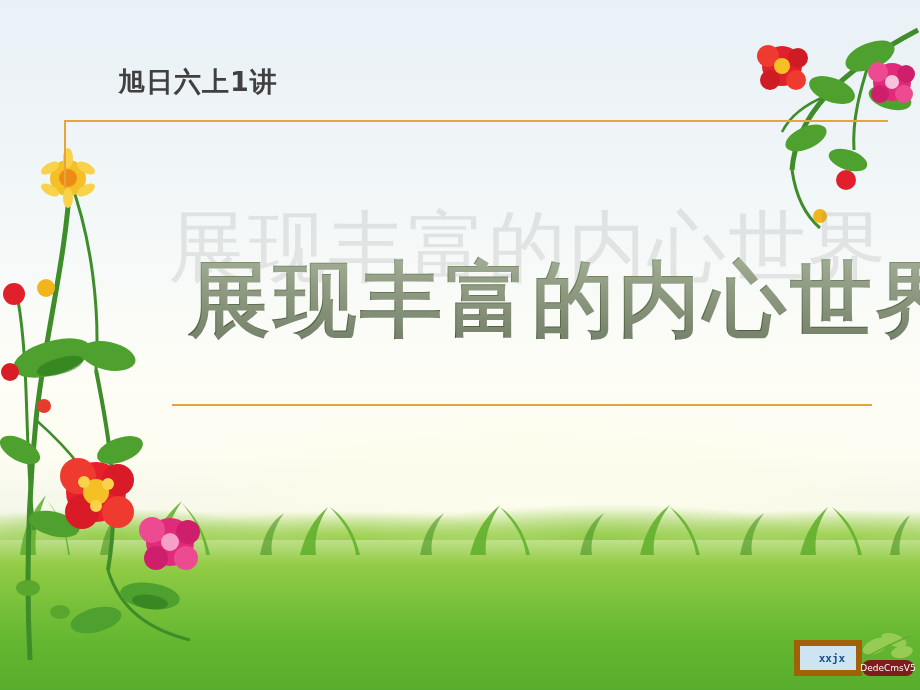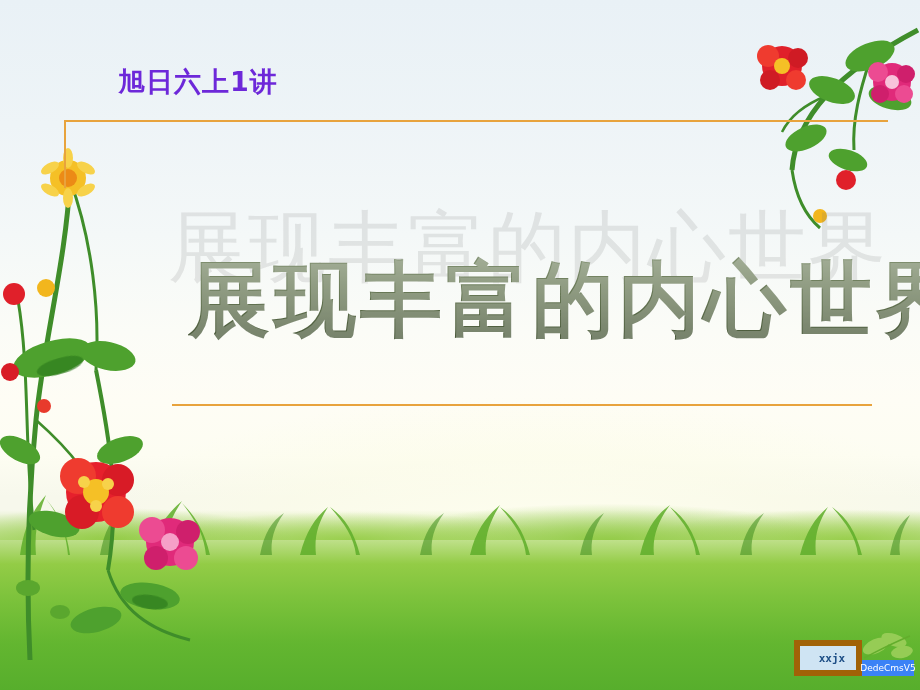--- a/index.html
+++ b/index.html
@@ -110,21 +110,21 @@
   }
 
   
   .lesson-label {
     position: absolute;
     left: 118px;
     top: 64px;
     font-family: "DejaVu Sans", "Liberation Sans", sans-serif;
     font-weight: bold;
     font-size: 27px;
-    color: #6d28d9;
+    color: #404040;
     letter-spacing: 1px;
     white-space: nowrap;
   }
 
   .title-ghost {
     position: absolute;
     left: 168px;
     top: 196px;
     font-family: "DejaVu Sans", "Liberation Sans", sans-serif;
     font-size: 78px;
@@ -179,28 +179,28 @@
     align-items: center;
     justify-content: center;
     letter-spacing: 0px;
     padding-left: 8px;
   }
   .wm-dede {
     position: absolute;
     right: 6px;
     bottom: 14px;
     width: 52px; height: 16px;
-    background: #3b82f6;
+    background: #7f1d1d;
     color: #ffffff;
     font-family: "DejaVu Sans", sans-serif;
     font-size: 9px;
     display: flex;
     align-items: center;
     justify-content: center;
-    border-radius: 0;
+    border-radius: 8px;
     letter-spacing: 0px;
   }
   .wm-leaf {
     position: absolute;
     right: 6px;
     bottom: 28px;
     width: 52px; height: 34px;
   }
 </style>
 </head>

